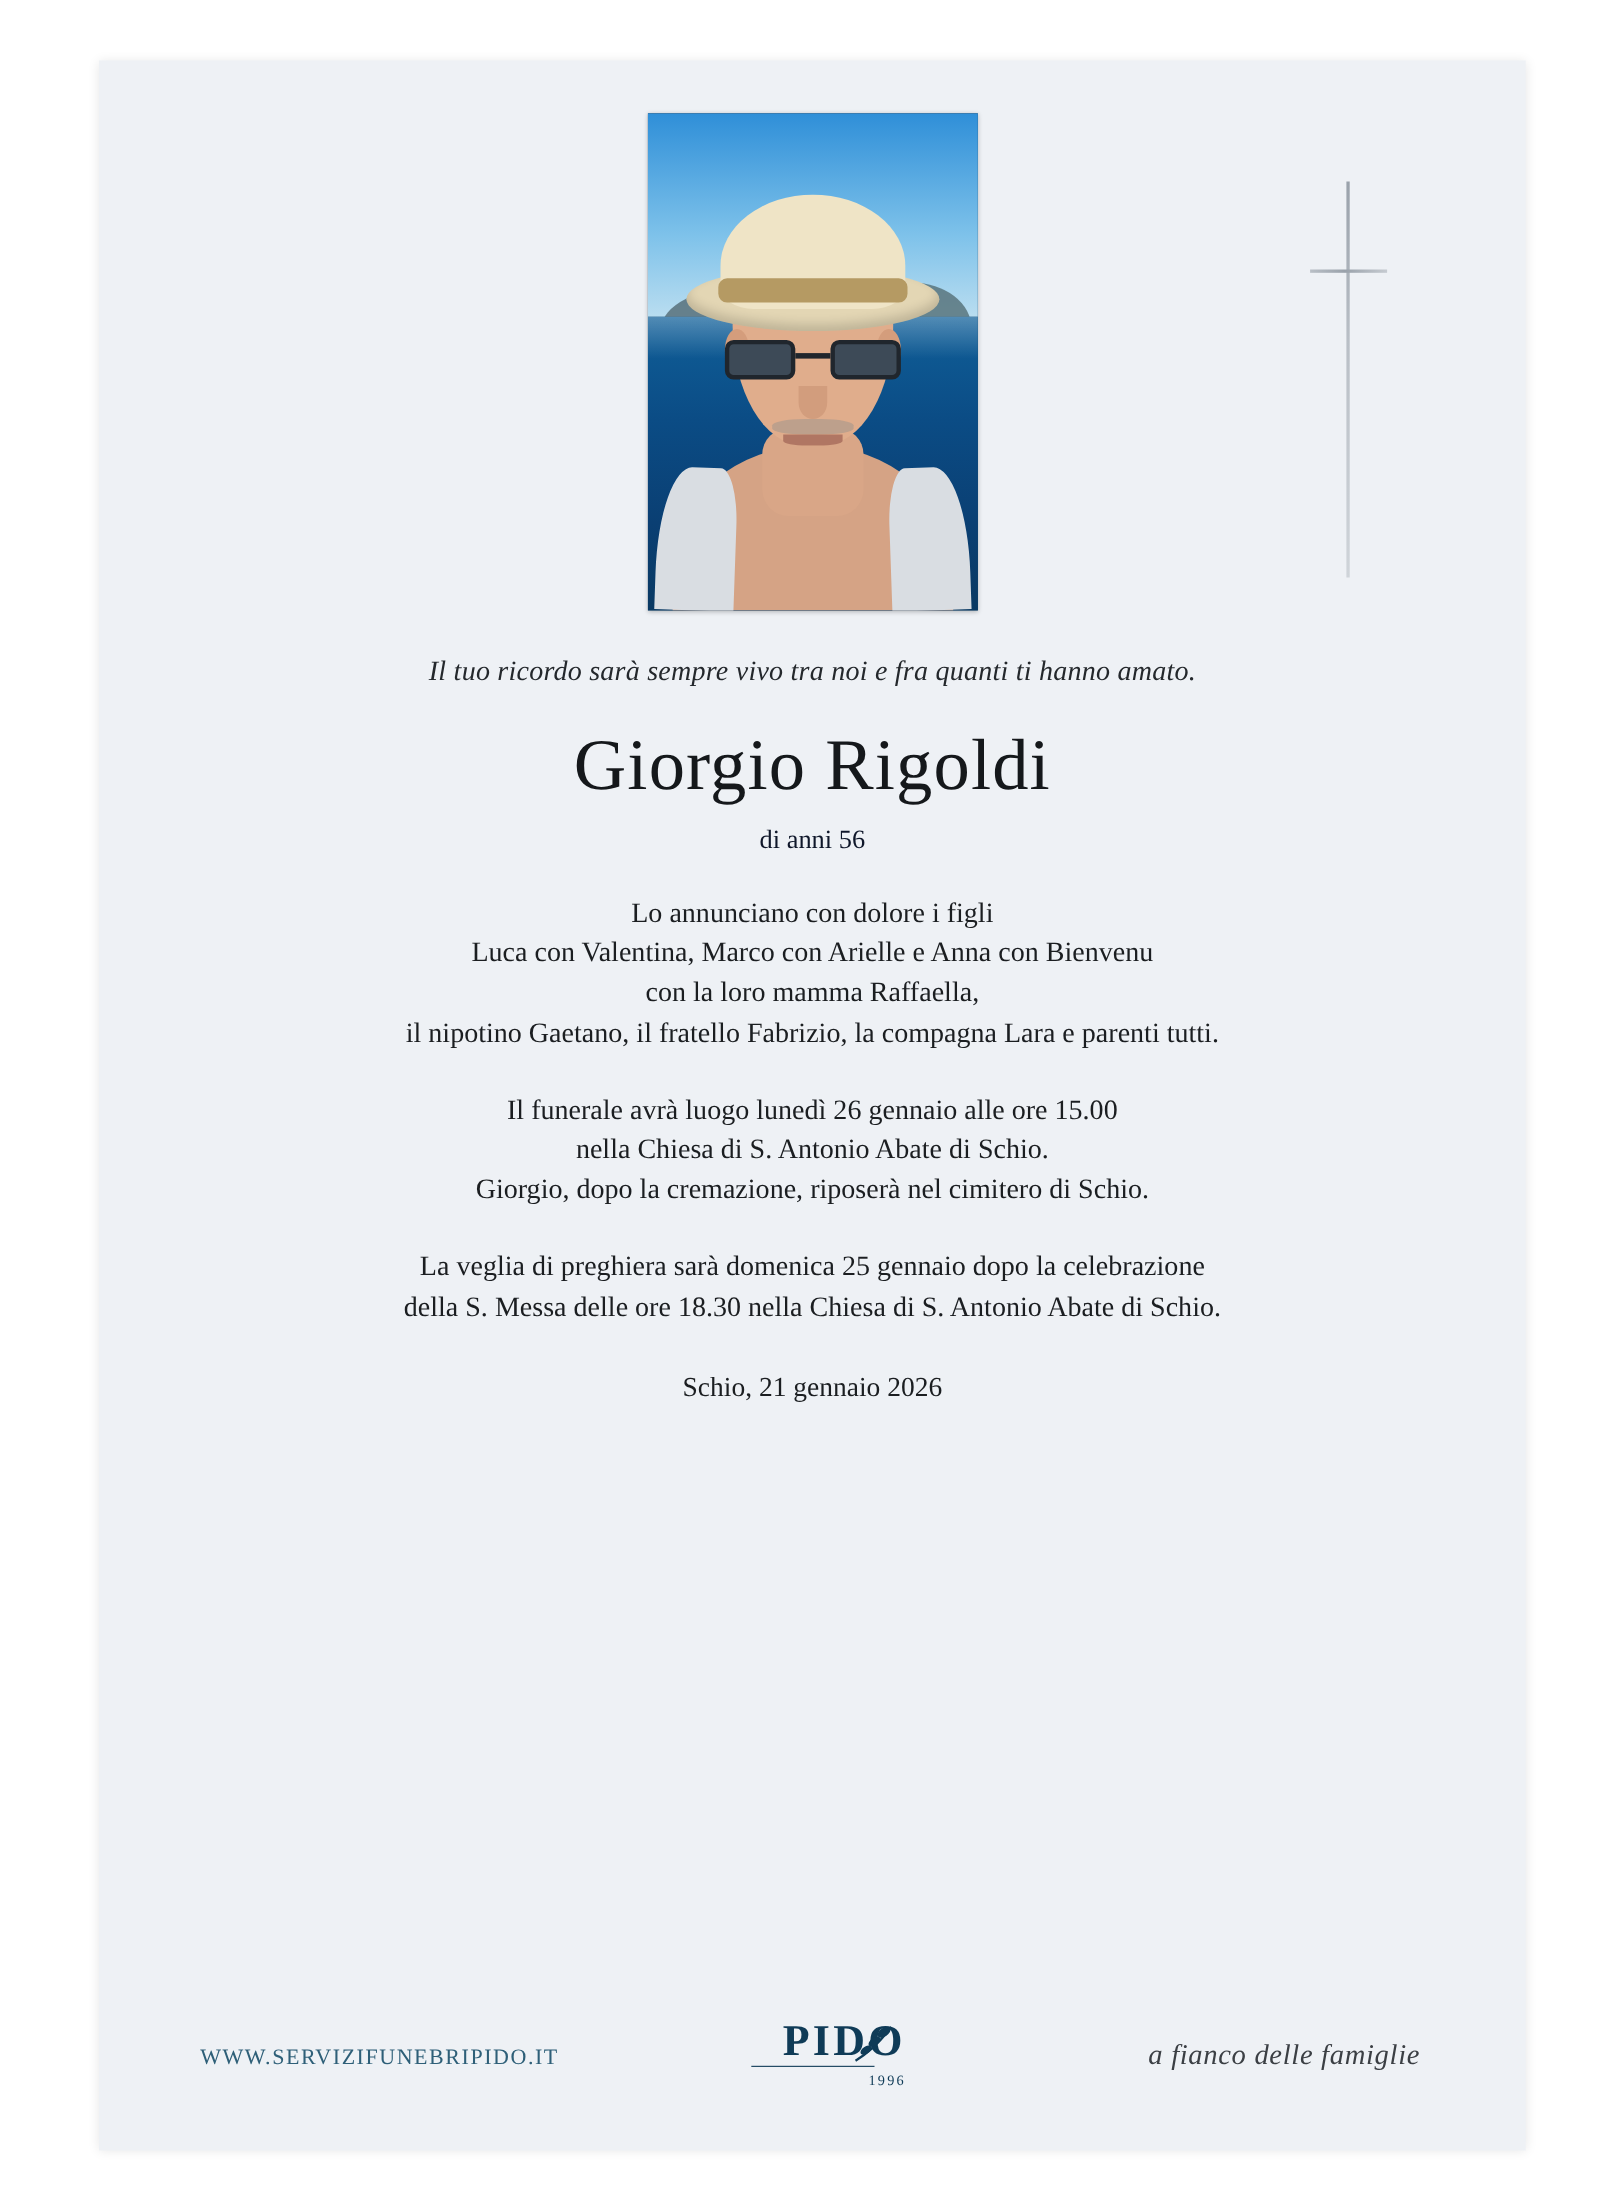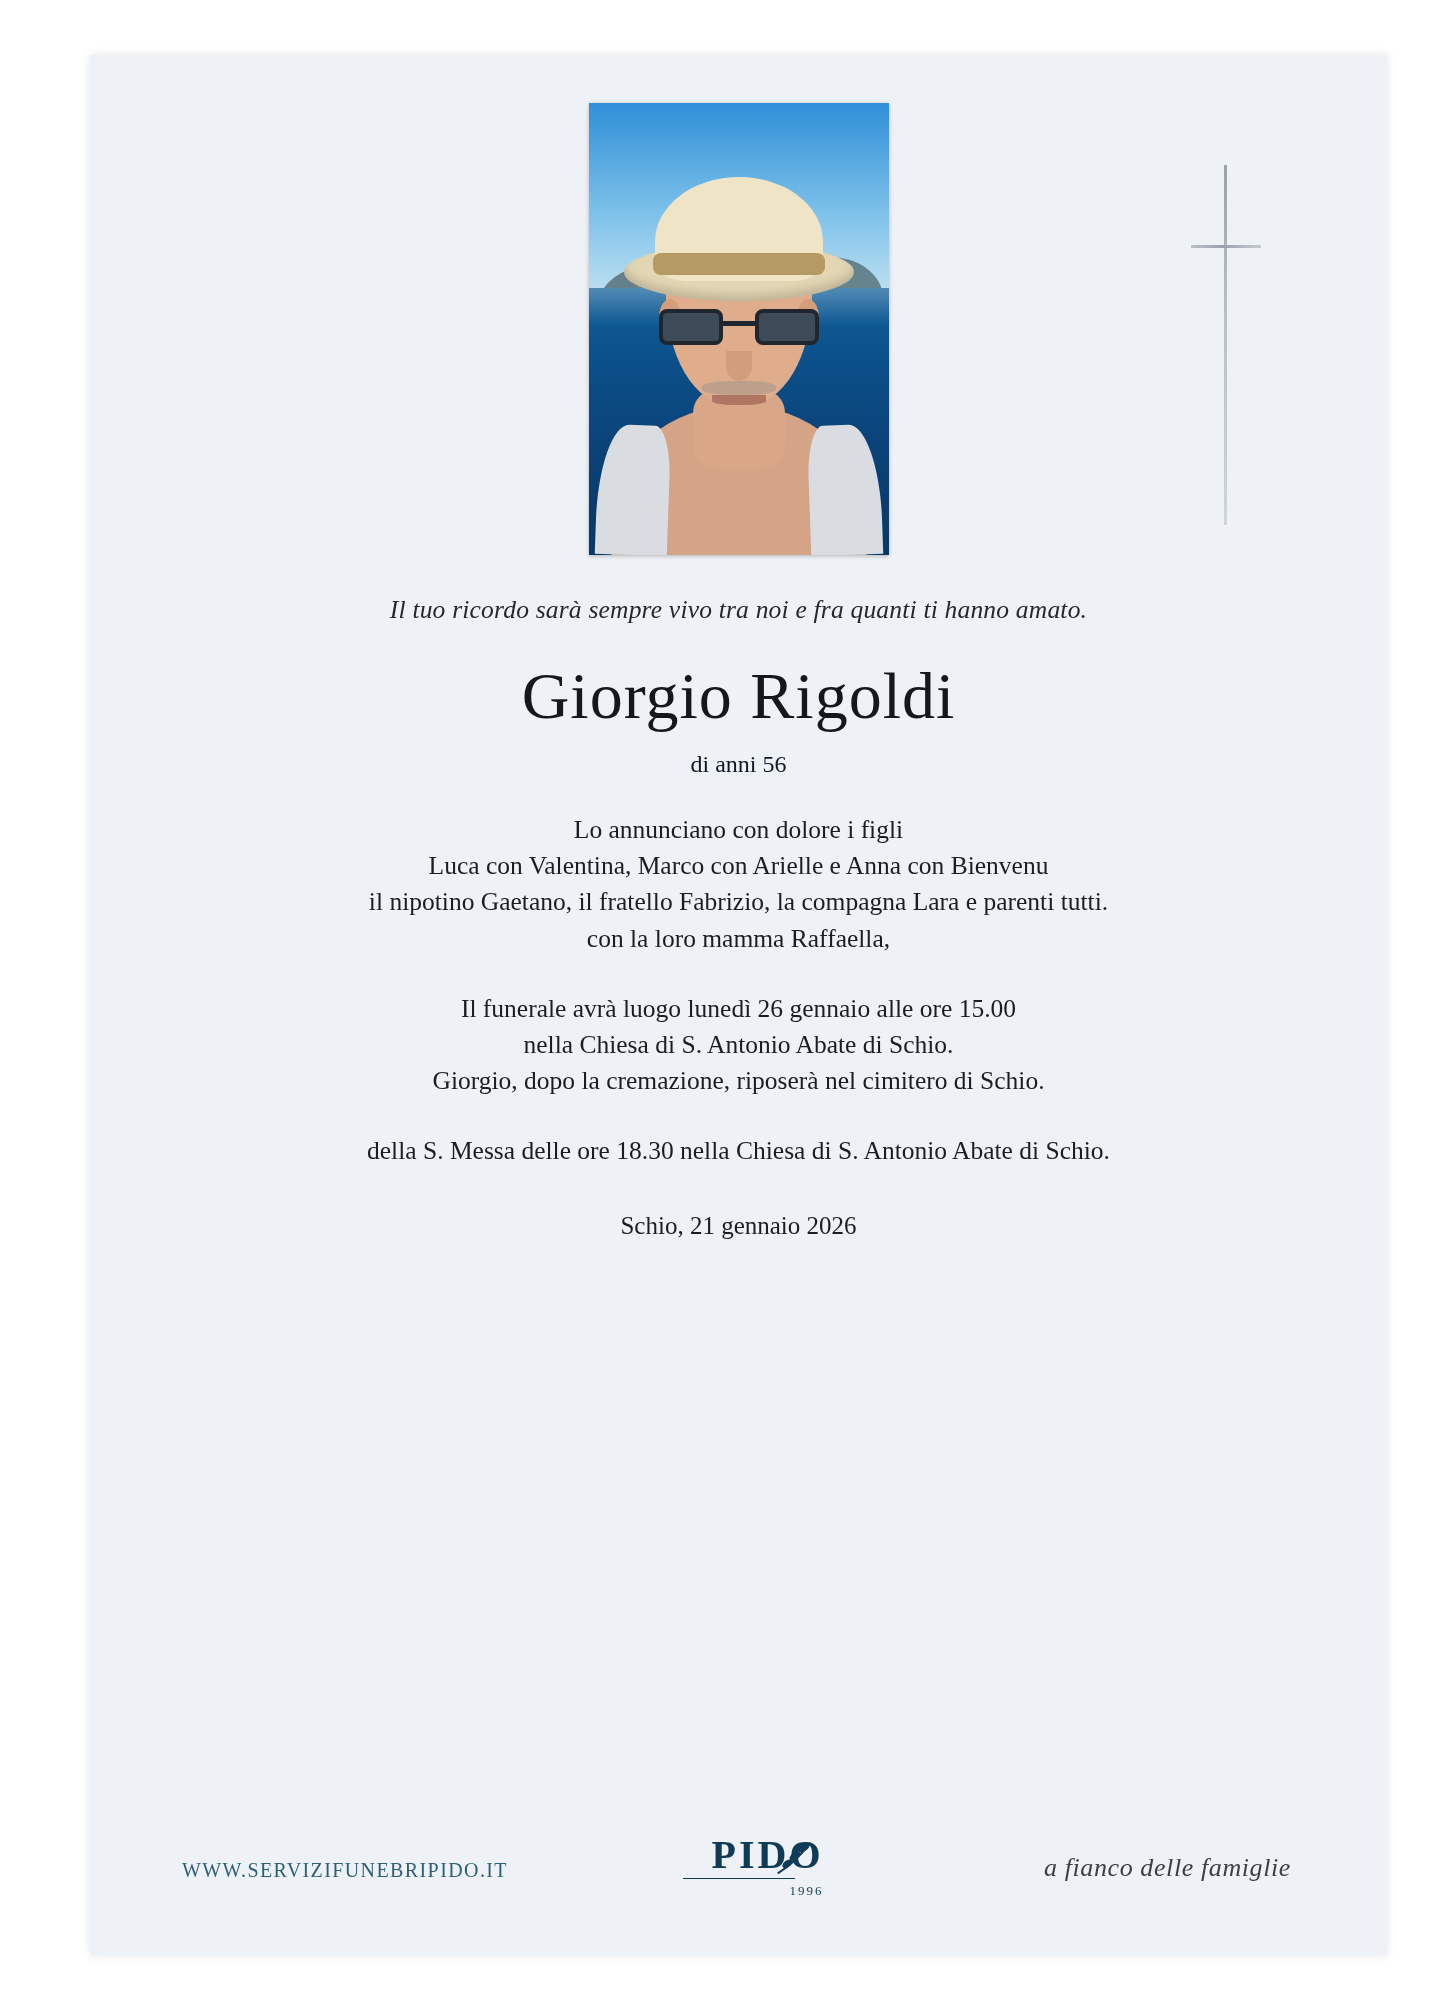--- a/index.html
+++ b/index.html
@@ -307,31 +307,32 @@
   <div class="content">
 
     <div class="epitaph">Il tuo ricordo sarà sempre vivo tra noi e fra quanti ti hanno amato.</div>
 
     <div class="name">Giorgio Rigoldi</div>
     <div class="age">di anni 56</div>
 
     <div class="para">
       <div>Lo annunciano con dolore i figli</div>
       <div>Luca con Valentina, Marco con Arielle e Anna con Bienvenu</div>
+      <div>con la loro mamma Raffaella,</div>
       <div>il nipotino Gaetano, il fratello Fabrizio, la compagna Lara e parenti tutti.</div>
-      <div>con la loro mamma Raffaella,</div>
     </div>
 
     <div class="para">
       <div>Il funerale avrà luogo lunedì 26 gennaio alle ore 15.00</div>
       <div>nella Chiesa di S. Antonio Abate di Schio.</div>
       <div>Giorgio, dopo la cremazione, riposerà nel cimitero di Schio.</div>
     </div>
 
     <div class="para">
+      <div>La veglia di preghiera sarà domenica 25 gennaio dopo la celebrazione</div>
       <div>della S. Messa delle ore 18.30 nella Chiesa di S. Antonio Abate di Schio.</div>
     </div>
 
 
     <div class="place-date">Schio, 21 gennaio 2026</div>
   </div>
 
   <div class="footer">
     <div class="footer-url">www.servizifunebripido.it</div>
 

